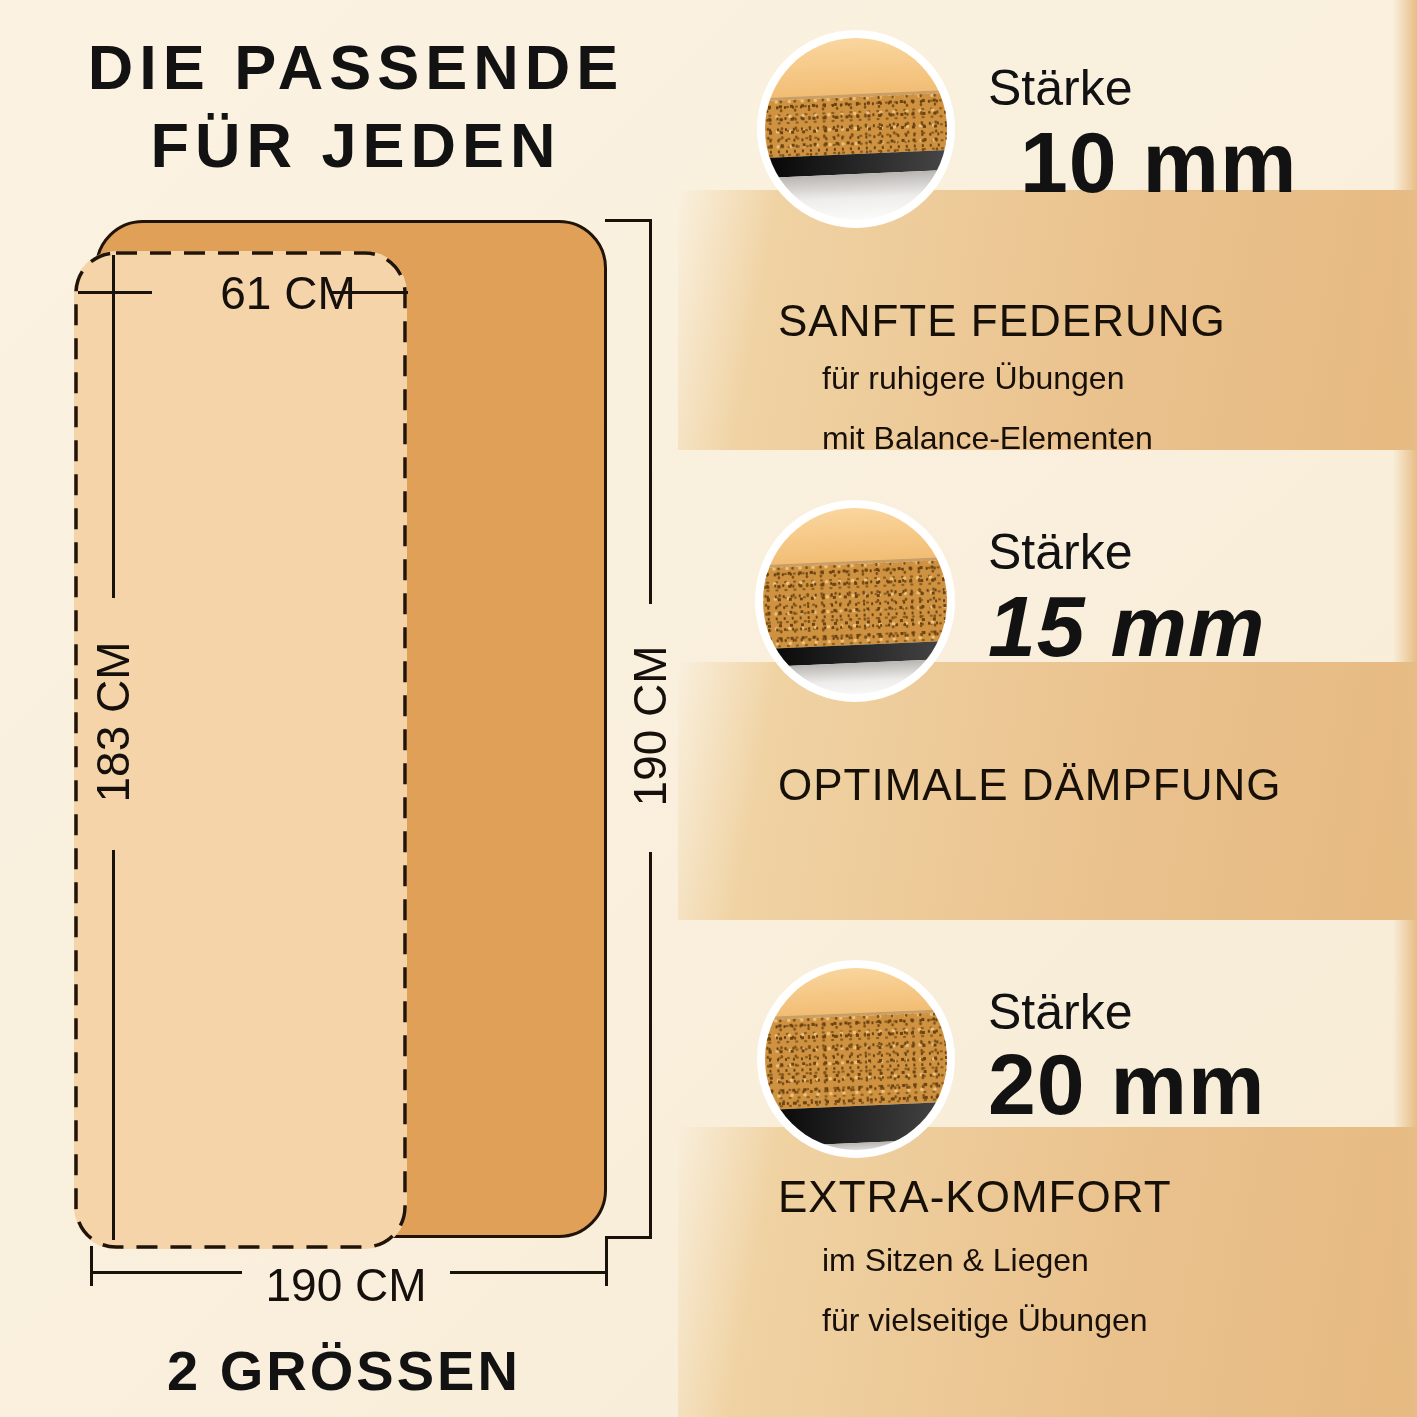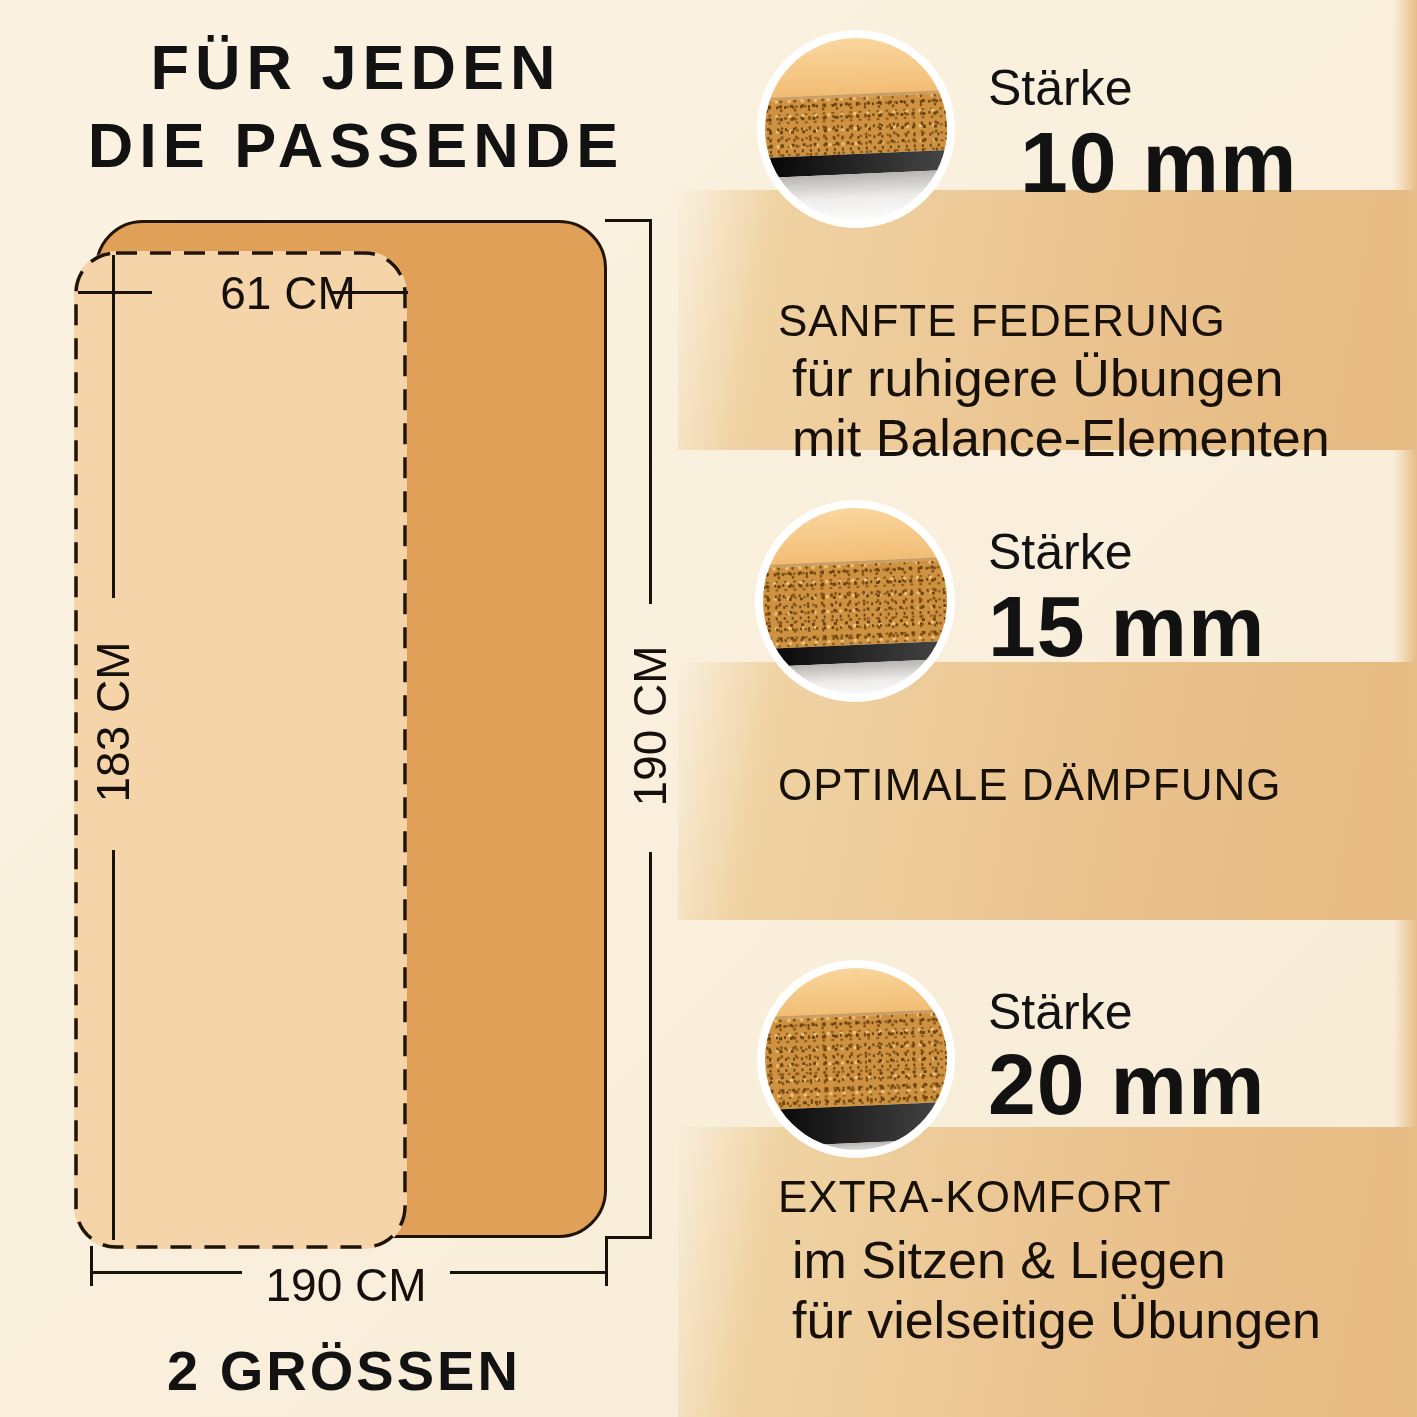--- a/index.html
+++ b/index.html
@@ -64,35 +64,35 @@
   
   .c1 .lay-smooth{height:36%;} .c1 .lay-cork{height:25%;} .c1 .lay-black{height:9%;}  .c1 .lay-white{flex:1;}
   .c2 .lay-smooth{height:34%;} .c2 .lay-cork{height:35%;} .c2 .lay-black{height:8%;}  .c2 .lay-white{flex:1;}
   .c3 .lay-smooth{height:31%;} .c3 .lay-cork{height:40%;} .c3 .lay-black{height:16%;} .c3 .lay-white{flex:1;}
 
   .staerke-label { position:absolute; left:988px; font-size:50px; line-height:56px; color:#121212; }
   .staerke-value { position:absolute; left:988px; font-size:86px; line-height:92px; font-weight:bold;
                    letter-spacing:1px; color:#121212; }
   .opt-heading { position:absolute; left:778px; font-size:44px; line-height:58px; font-weight:normal;
                  letter-spacing:1px; color:#171008; white-space:nowrap; }
-  .opt-desc { position:absolute; left:792px; font-size:52px; line-height:60px; color:#17100a; white-space:nowrap; }
+  .opt-desc { position:absolute; left:822px; font-size:32px; line-height:60px; color:#17100a; white-space:nowrap; }
 </style>
 </head>
 <body>
 
 <div class="canvas">
 
   <div class="band band-1"></div>
   <div class="band band-2"></div>
   <div class="band band-3"></div>
   <div class="right-strip"></div>
 
   <div class="title">
+    <div>DIE PASSENDE</div>
     <div>FÜR JEDEN</div>
-    <div>DIE PASSENDE</div>
   </div>
 
   <div class="mat-large"></div>
   <div class="mat-small-fill"></div>
   <svg class="mat-small-border" width="333" height="998" viewBox="0 0 333 998">
     <rect x="2" y="2" width="329" height="994" rx="40" fill="none" stroke="#201409" stroke-width="3.5" stroke-dasharray="21 13"></rect>
   </svg>
 
   <div class="dl" style="left:78px; top:291px; width:74px; height:3px;"></div>
   <div class="dl" style="left:330px; top:291px; width:78px; height:3px;"></div>
@@ -138,21 +138,21 @@
 
   <div class="circle c2">
     <div class="layers">
       <div class="lay-smooth"></div>
       <div class="lay-cork"></div>
       <div class="lay-black"></div>
       <div class="lay-white"></div>
     </div>
   </div>
   <div class="staerke-label" style="top:524px;">Stärke</div>
-  <div class="staerke-value" style="top:580px;">15 mm</div>
+  <div class="staerke-value" style="top:580px;font-style:italic;">15 mm</div>
   <div class="opt-heading" style="top:756px;">OPTIMALE DÄMPFUNG</div>
 
   <div class="circle c3">
     <div class="layers">
       <div class="lay-smooth"></div>
       <div class="lay-cork"></div>
       <div class="lay-black"></div>
       <div class="lay-white"></div>
     </div>
   </div>

